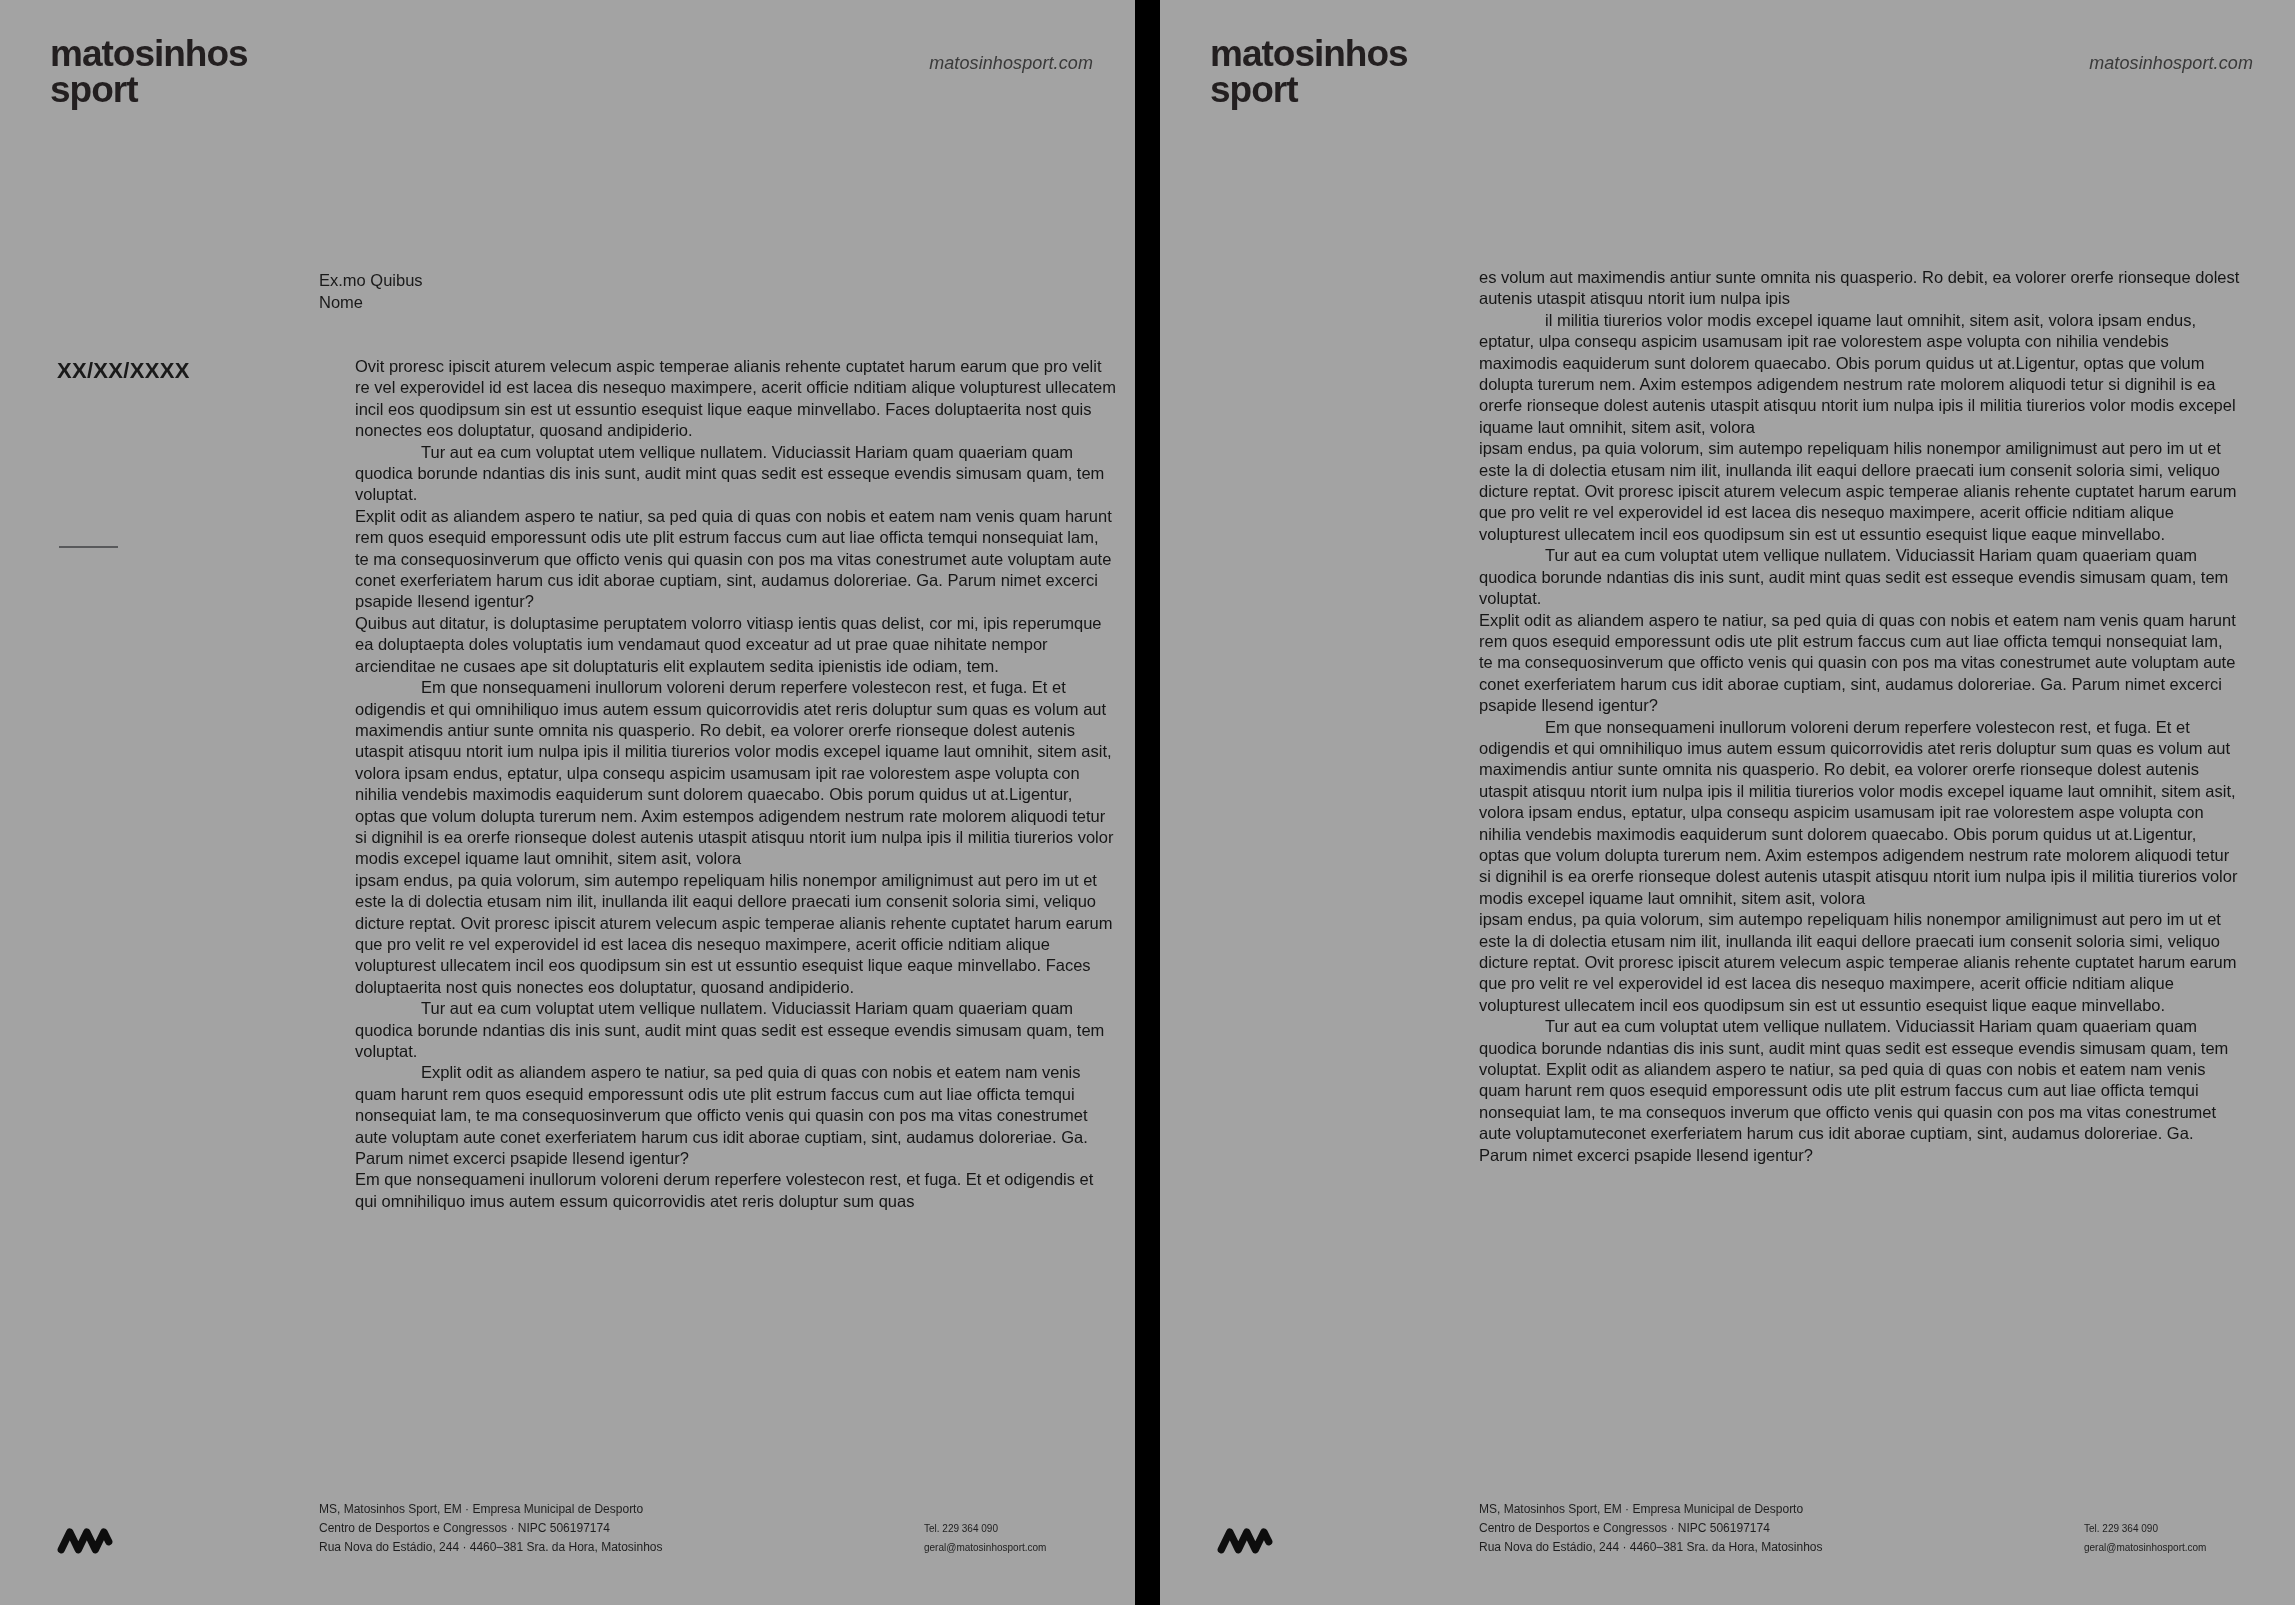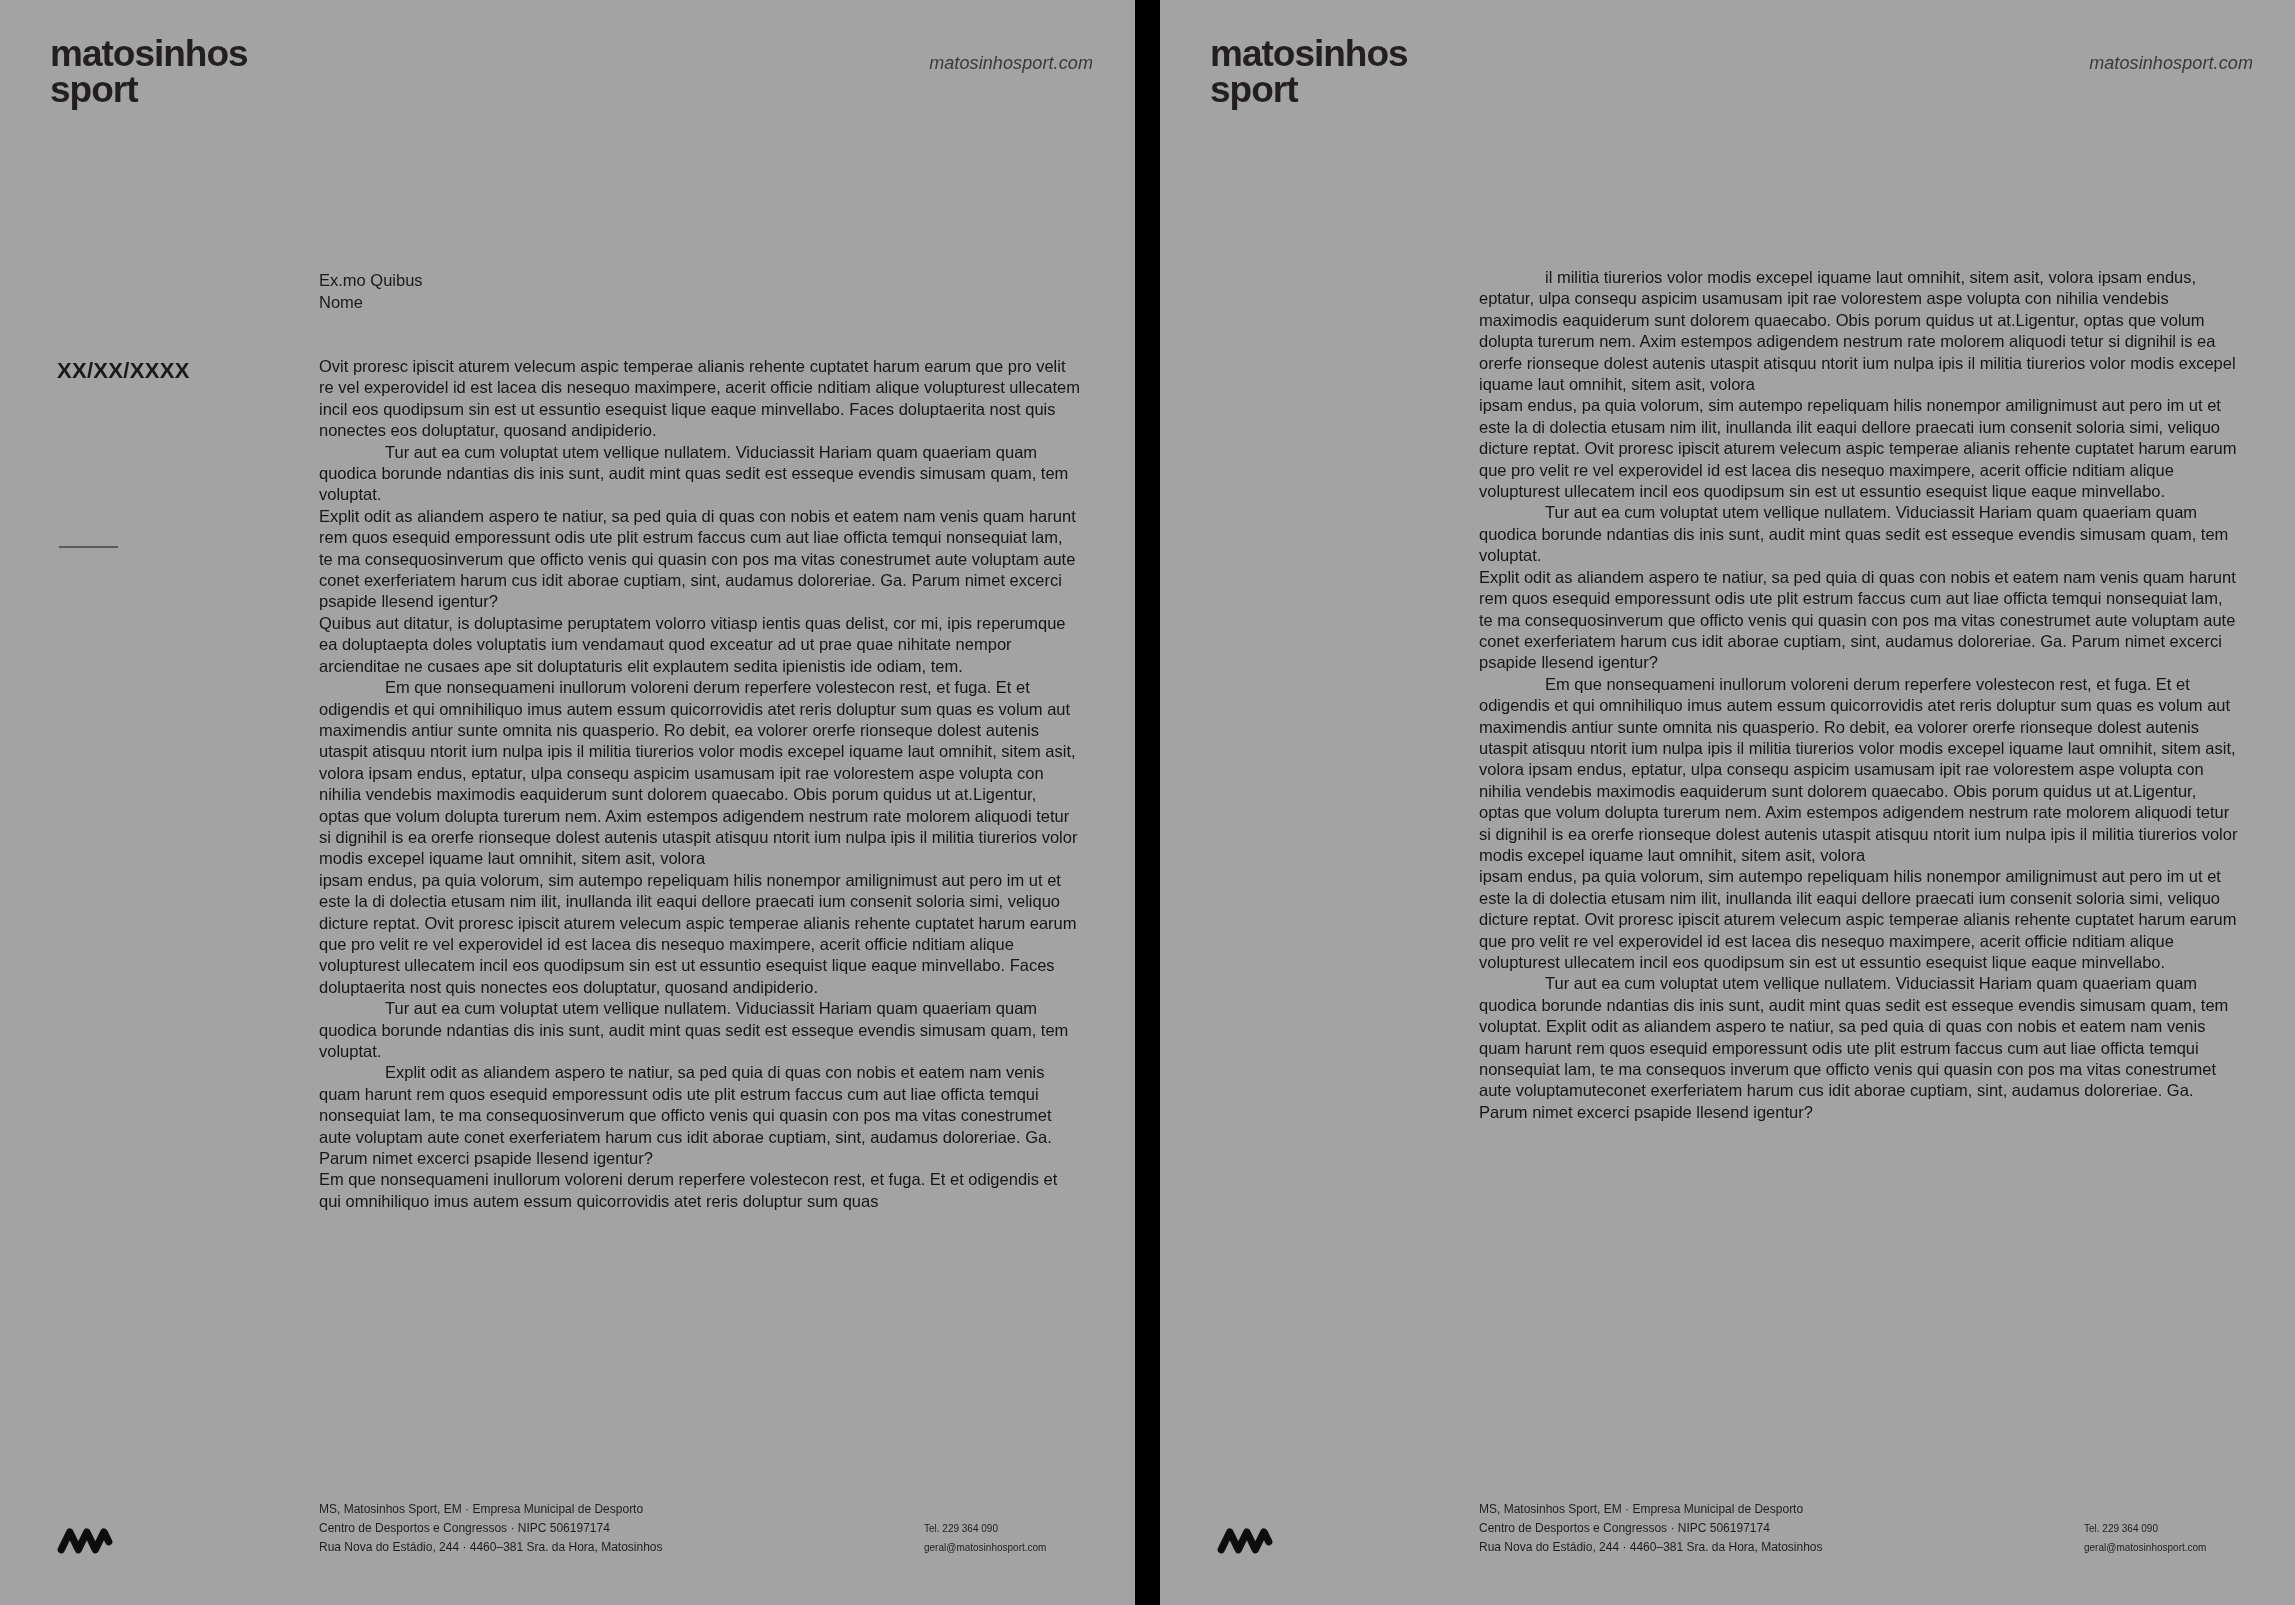--- a/index.html
+++ b/index.html
@@ -38,21 +38,21 @@
   }
   .foldmark{
     position:absolute;left:59px;top:546px;width:59px;height:1.9px;
     background:#58595b;
   }
   .bodytext{
     position:absolute;left:319px;width:761px;
     font-size:16.5px;line-height:21.4px;color:#161616;
     text-align:left;
   }
-  .p1 .bodytext{top:356px;}
+  .p1 .bodytext{top:356px;margin-left:36px;}
   .p2 .bodytext{top:267px;}
   .bodytext p{margin:0;}
   .bodytext p.ind{text-indent:66px;}
 
   .footer-company{
     position:absolute;left:319px;top:1500px;
     font-size:12px;line-height:19px;color:#1e1e1e;
   }
   .footer-contact{
     position:absolute;left:924px;top:1519px;
@@ -121,20 +121,21 @@
   <div class="page p2">
 
     <div class="wordmark">
       <div>matosinhos</div>
       <div>sport</div>
     </div>
 
     <div class="siteurl">matosinhosport.com</div>
 
     <div class="bodytext">
+      <p>es volum aut maximendis antiur sunte omnita nis quasperio. Ro debit, ea volorer orerfe rionseque dolest autenis utaspit atisquu ntorit ium nulpa ipis</p>
       <p class="ind">il militia tiurerios volor modis excepel iquame laut omnihit, sitem asit, volora ipsam endus,  eptatur, ulpa consequ aspicim usamusam ipit rae volorestem aspe volupta con nihilia vendebis maximodis eaquiderum sunt dolorem quaecabo. Obis porum quidus ut at.Ligentur, optas que volum dolupta turerum nem. Axim estempos adigendem nestrum rate molorem aliquodi tetur si dignihil is ea orerfe rionseque dolest autenis utaspit atisquu ntorit ium nulpa ipis il militia tiurerios volor modis excepel iquame laut omnihit, sitem asit, volora</p>
       <p>ipsam endus, pa quia volorum, sim autempo repeliquam hilis nonempor amilignimust aut pero im ut et este la di dolectia etusam nim ilit, inullanda ilit eaqui dellore praecati  ium consenit soloria simi,  veliquo dicture reptat. Ovit proresc ipiscit aturem velecum aspic temperae alianis rehente cuptatet harum earum que pro velit re vel experovidel id est lacea dis nesequo maximpere, acerit officie nditiam alique volupturest ullecatem incil eos quodipsum sin est ut essuntio esequist lique eaque minvellabo.</p>
       <p class="ind">Tur aut ea cum voluptat utem vellique nullatem. Viduciassit Hariam quam quaeriam quam quodica borunde ndantias dis inis sunt, audit mint quas sedit est esseque evendis simusam quam, tem voluptat.</p>
       <p>Explit odit as aliandem aspero te natiur, sa ped quia di quas con nobis et eatem nam venis quam harunt rem quos esequid emporessunt odis ute plit estrum faccus cum aut liae officta temqui nonsequiat lam, te ma consequosinverum que officto venis qui quasin con pos ma vitas conestrumet aute voluptam aute conet exerferiatem harum cus idit aborae cuptiam, sint, audamus doloreriae. Ga. Parum nimet excerci psapide llesend igentur?</p>
       <p class="ind">Em que nonsequameni inullorum voloreni derum reperfere volestecon rest, et fuga. Et et odigendis et qui omnihiliquo imus autem essum quicorrovidis atet reris doluptur sum quas es volum aut maximendis antiur sunte omnita nis quasperio. Ro debit, ea volorer orerfe rionseque dolest autenis utaspit atisquu ntorit ium nulpa ipis il militia tiurerios volor modis excepel iquame laut omnihit, sitem asit, volora ipsam endus,  eptatur, ulpa consequ aspicim usamusam ipit rae volorestem aspe volupta con nihilia vendebis maximodis eaquiderum sunt dolorem quaecabo. Obis porum quidus ut at.Ligentur, optas que volum dolupta turerum nem. Axim estempos adigendem nestrum rate molorem aliquodi tetur si dignihil is ea orerfe rionseque dolest autenis utaspit atisquu ntorit ium nulpa ipis il militia tiurerios volor modis excepel iquame laut omnihit, sitem asit, volora</p>
       <p>ipsam endus, pa quia volorum, sim autempo repeliquam hilis nonempor amilignimust aut pero im ut et este la di dolectia etusam nim ilit, inullanda ilit eaqui dellore praecati  ium consenit soloria simi,  veliquo dicture reptat. Ovit proresc ipiscit aturem velecum aspic temperae alianis rehente cuptatet harum earum que pro velit re vel experovidel id est lacea dis nesequo maximpere, acerit officie nditiam alique volupturest ullecatem incil eos quodipsum sin est ut essuntio esequist lique eaque minvellabo.</p>
       <p class="ind">Tur aut ea cum voluptat utem vellique nullatem. Viduciassit Hariam quam quaeriam quam quodica borunde ndantias dis inis sunt, audit mint quas sedit est esseque evendis simusam quam, tem voluptat. Explit odit as aliandem aspero te natiur, sa ped quia di quas con nobis et eatem nam venis quam harunt rem quos esequid emporessunt odis ute plit estrum faccus cum aut liae officta temqui nonsequiat lam, te ma consequos inverum que officto venis qui quasin con pos ma vitas conestrumet aute voluptamuteconet exerferiatem harum cus idit aborae cuptiam, sint, audamus doloreriae. Ga. Parum nimet excerci psapide llesend igentur?</p>
     </div>
 
     <div class="footer-mark">

